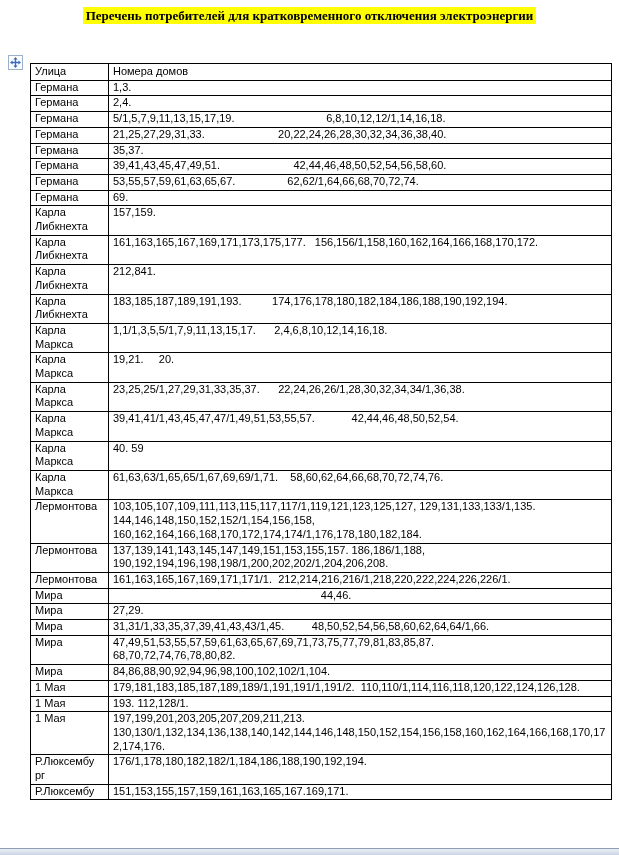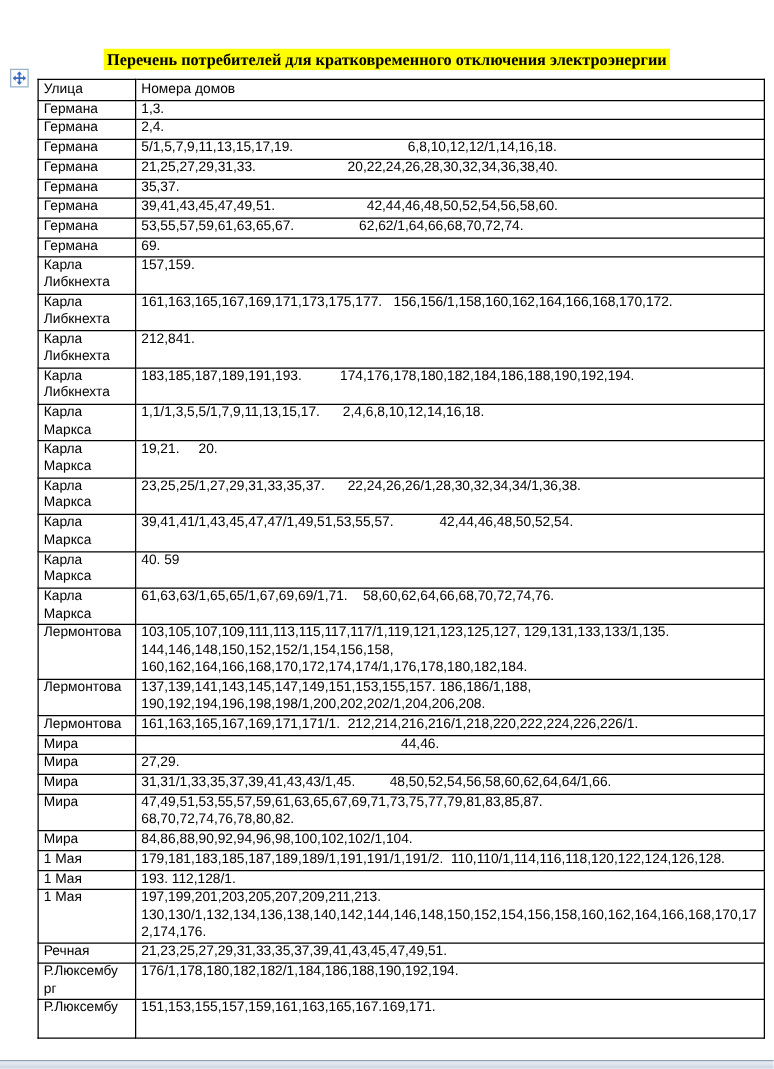--- a/index.html
+++ b/index.html
@@ -12,21 +12,21 @@
     overflow: hidden;
   }
   .title-wrap {
     padding-top: 8px;
     text-align: center;
     font-family: "Liberation Serif", serif;
     font-weight: bold;
     font-size: 13px;
     line-height: 16px;
   }
-  .title-line { display: block; margin-bottom: 11px; margin-top: 32px; }
+  .title-line { display: block; margin-bottom: 11px; }
   .title-line .hl {
     background: #ffff00;
     padding: 1px 3px;
   }
   .move-handle {
     position: absolute;
     left: 8px; top: 55px;
     width: 15px; height: 15px;
     border: 1px solid #9ab1cc;
     background: #fdfdfd;
@@ -223,24 +223,20 @@
         <td>1 Мая</td>
         <td>193. 112,128/1.</td>
       </tr>
       <tr>
         <td>1 Мая</td>
         <td>197,199,201,203,205,207,209,211,213.
 130,130/1,132,134,136,138,140,142,144,146,148,150,152,154,156,158,160,162,164,166,168,170,17
 2,174,176.</td>
       </tr>
       <tr>
-        <td>Речная</td>
-        <td>21,23,25,27,29,31,33,35,37,39,41,43,45,47,49,51.</td>
-      </tr>
-      <tr>
         <td>Р.Люксембу
 рг</td>
         <td>176/1,178,180,182,182/1,184,186,188,190,192,194.</td>
       </tr>
       <tr>
         <td>Р.Люксембу</td>
         <td>151,153,155,157,159,161,163,165,167.169,171.</td>
       </tr>
     </tbody>
 </table>

